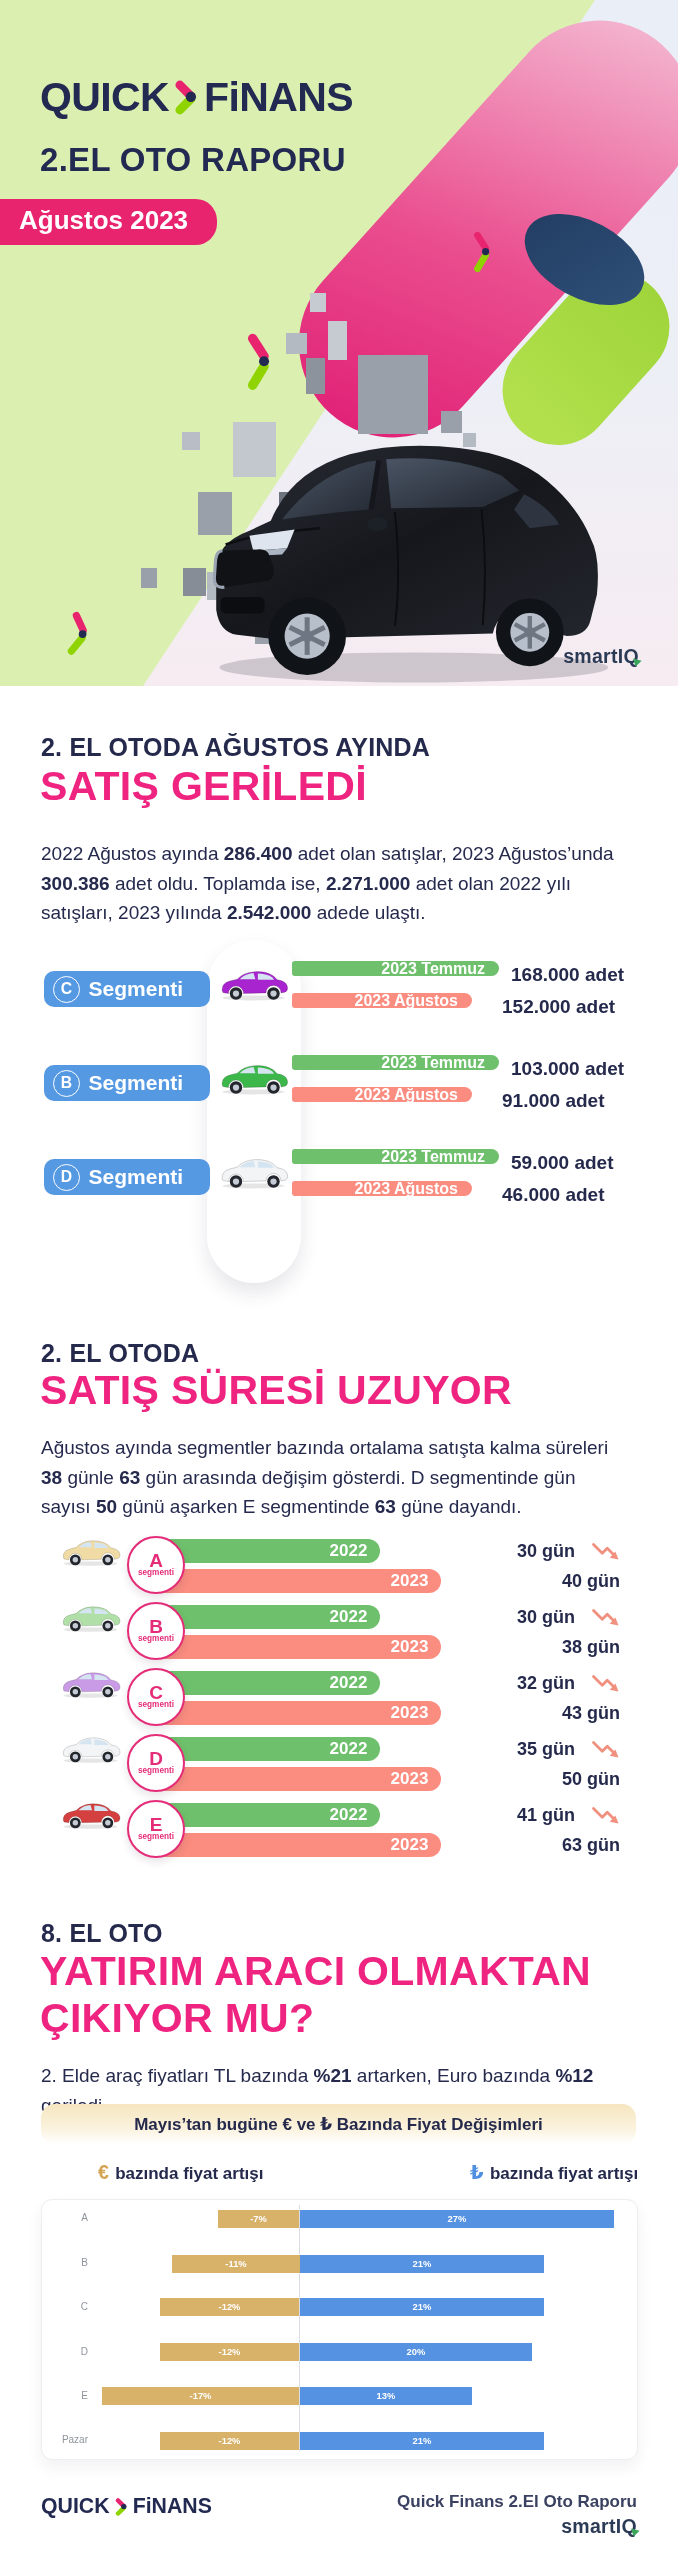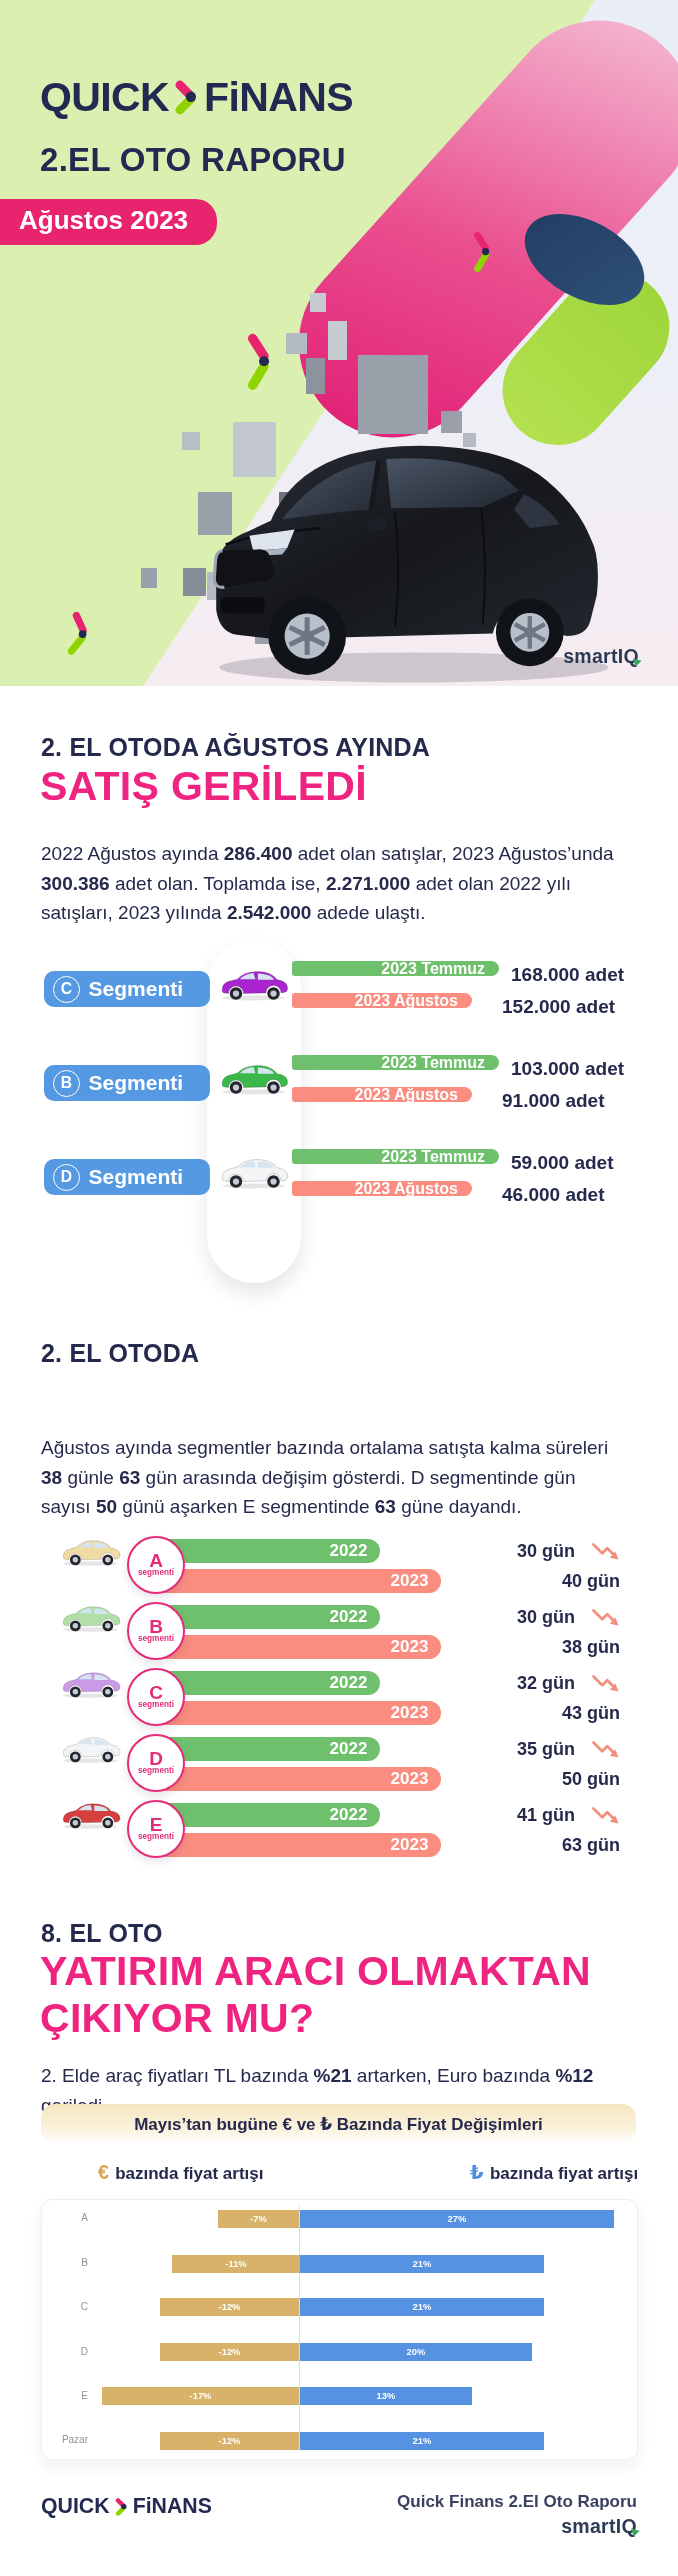--- a/index.html
+++ b/index.html
@@ -187,21 +187,21 @@
     <div class="smartiq smartiq-hero">
       <span>smartI</span>
         <span class="qwrap"><span>Q</span><svg class="qtri" viewBox="0 0 20 20">
             <path d="M2 3 L18 7 L7 18 Z" fill="#3aa65c"></path>
           </svg></span>
     </div>
   </header>
 
   <div class="kicker" style="top:733px">2. EL OTODA AĞUSTOS AYINDA</div>
   <div class="headline" style="top:763px">SATIŞ GERİLEDİ</div>
-  <div class="bodytext" style="top:839px;width:578px"><span>2022 Ağustos ayında </span><b>286.400</b><span> adet olan satışlar, 2023 Ağustos’unda </span><b>300.386</b><span> adet olan. Toplamda ise, </span><b>2.271.000</b><span> adet olan 2022 yılı satışları, 2023 yılında </span><b>2.542.000</b><span> adede ulaştı.</span></div>
+  <div class="bodytext" style="top:839px;width:578px"><span>2022 Ağustos ayında </span><b>286.400</b><span> adet olan satışlar, 2023 Ağustos’unda </span><b>300.386</b><span> adet oldu. Toplamda ise, </span><b>2.271.000</b><span> adet olan 2022 yılı satışları, 2023 yılında </span><b>2.542.000</b><span> adede ulaştı.</span></div>
   <div class="car-strip"></div>
   <div id="sales-rows">
       <div class="pill" style="left: 44px; top: 971px;">
         <span class="pletter">C</span>
      <span class="plabel">Segmenti</span>
       </div>
       <div class="rowcar" style="left: 216px; top: 966px; width: 75px; height: 39px;"><svg viewBox="0 0 120 56">
  <ellipse cx="60" cy="51" rx="50" ry="4" fill="rgba(0,0,0,.10)"></ellipse>
  <path d="M10 40 Q8 28 22 24 L34 21 Q44 10 62 9 Q80 8 92 16 L98 22 Q112 24 114 32 Q116 40 110 42 L104 43 A12 12 0 0 0 80 43 L44 44 A12 12 0 0 0 20 44 L14 43 Q10 43 10 40 Z" fill="#a824cf" stroke="rgba(0,0,0,.18)" stroke-width="1.5"></path>
  <path d="M38 21 Q46 12 60 11 L63 21 Z" fill="#d4e4f0"></path>
@@ -259,20 +259,21 @@
         <span>2023 Temmuz</span>
       </div>
       <div class="val" style="left: 511px; top: 1152px;">59.000 adet</div>
       <div class="bar bar-salmon" style="left: 292px; top: 1181px; width: 180px;">
         <span>2023 Ağustos</span>
       </div>
       <div class="val" style="left: 502px; top: 1184px;">46.000 adet</div>
     </div>
 
   <div class="kicker" style="top:1339px">2. EL OTODA</div>
+  <div class="headline" style="top:1367px">SATIŞ SÜRESİ UZUYOR</div>
   <div class="bodytext" style="top:1433px;width:587px"><span>Ağustos ayında segmentler bazında ortalama satışta kalma süreleri </span><b>38</b><span> günle </span><b>63</b><span> gün arasında değişim gösterdi. D segmentinde gün sayısı </span><b>50</b><span> günü aşarken E segmentinde </span><b>63</b><span> güne dayandı.</span></div>
   <div id="duration-rows">
       <div class="rowcar" style="left: 58px; top: 1536px; width: 65px; height: 34px;"><svg viewBox="0 0 120 56">
  <ellipse cx="60" cy="51" rx="50" ry="4" fill="rgba(0,0,0,.10)"></ellipse>
  <path d="M10 40 Q8 28 22 24 L34 21 Q44 10 62 9 Q80 8 92 16 L98 22 Q112 24 114 32 Q116 40 110 42 L104 43 A12 12 0 0 0 80 43 L44 44 A12 12 0 0 0 20 44 L14 43 Q10 43 10 40 Z" fill="#f0dba4" stroke="rgba(0,0,0,.18)" stroke-width="1.5"></path>
  <path d="M38 21 Q46 12 60 11 L63 21 Z" fill="#d4e4f0"></path>
  <path d="M67 12 Q80 12 90 18 L93 22 L67 22 Z" fill="#d4e4f0"></path>
  <circle cx="32" cy="44" r="10" fill="#23262c"></circle>
           <circle cx="32" cy="44" r="5" fill="#c6ccd6"></circle>
  <circle cx="92" cy="44" r="10" fill="#23262c"></circle>

